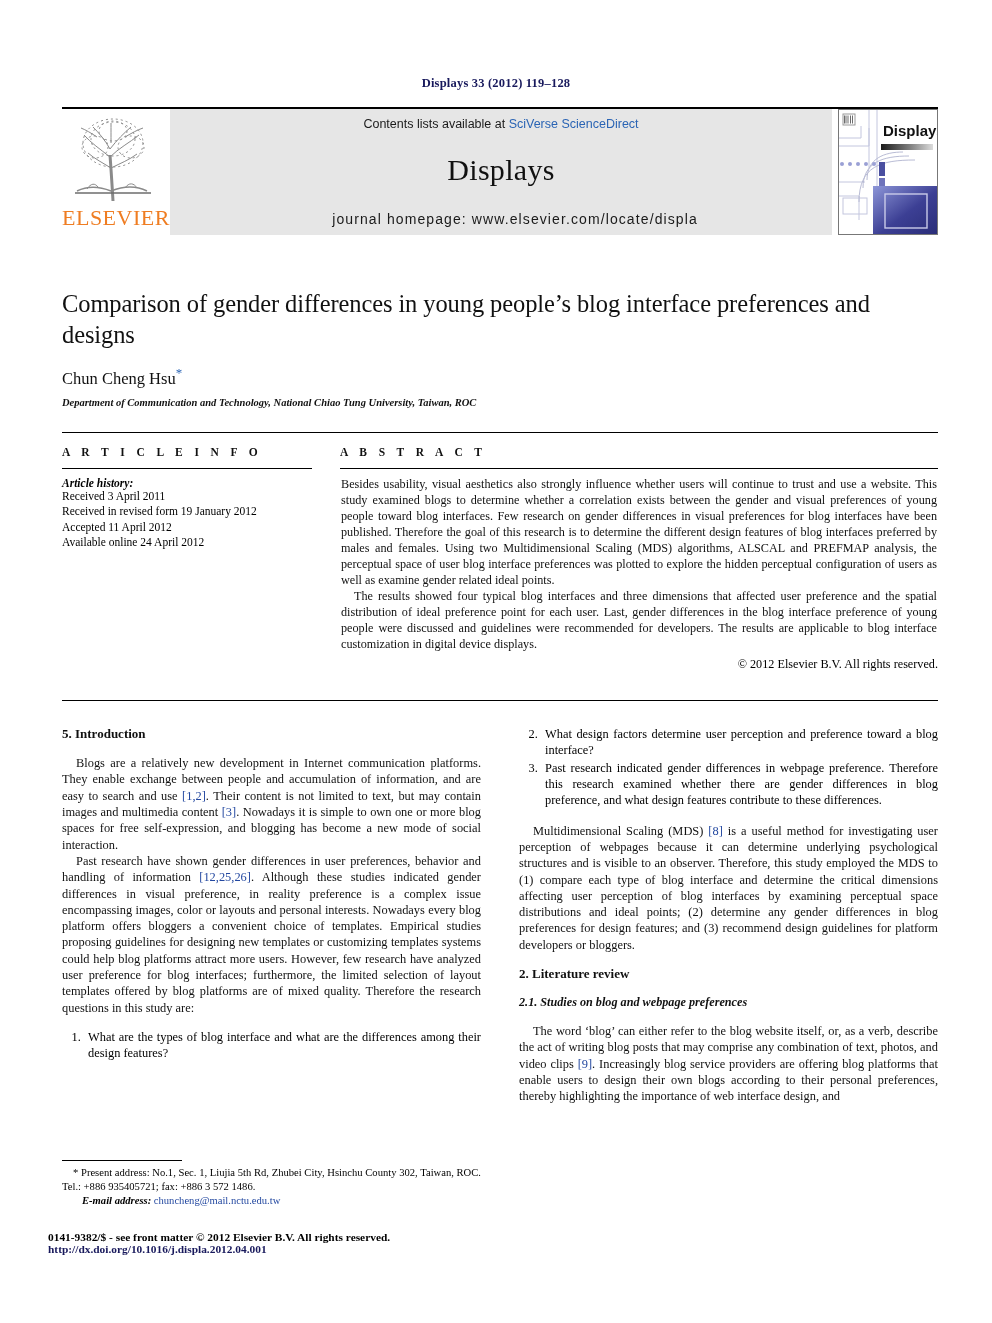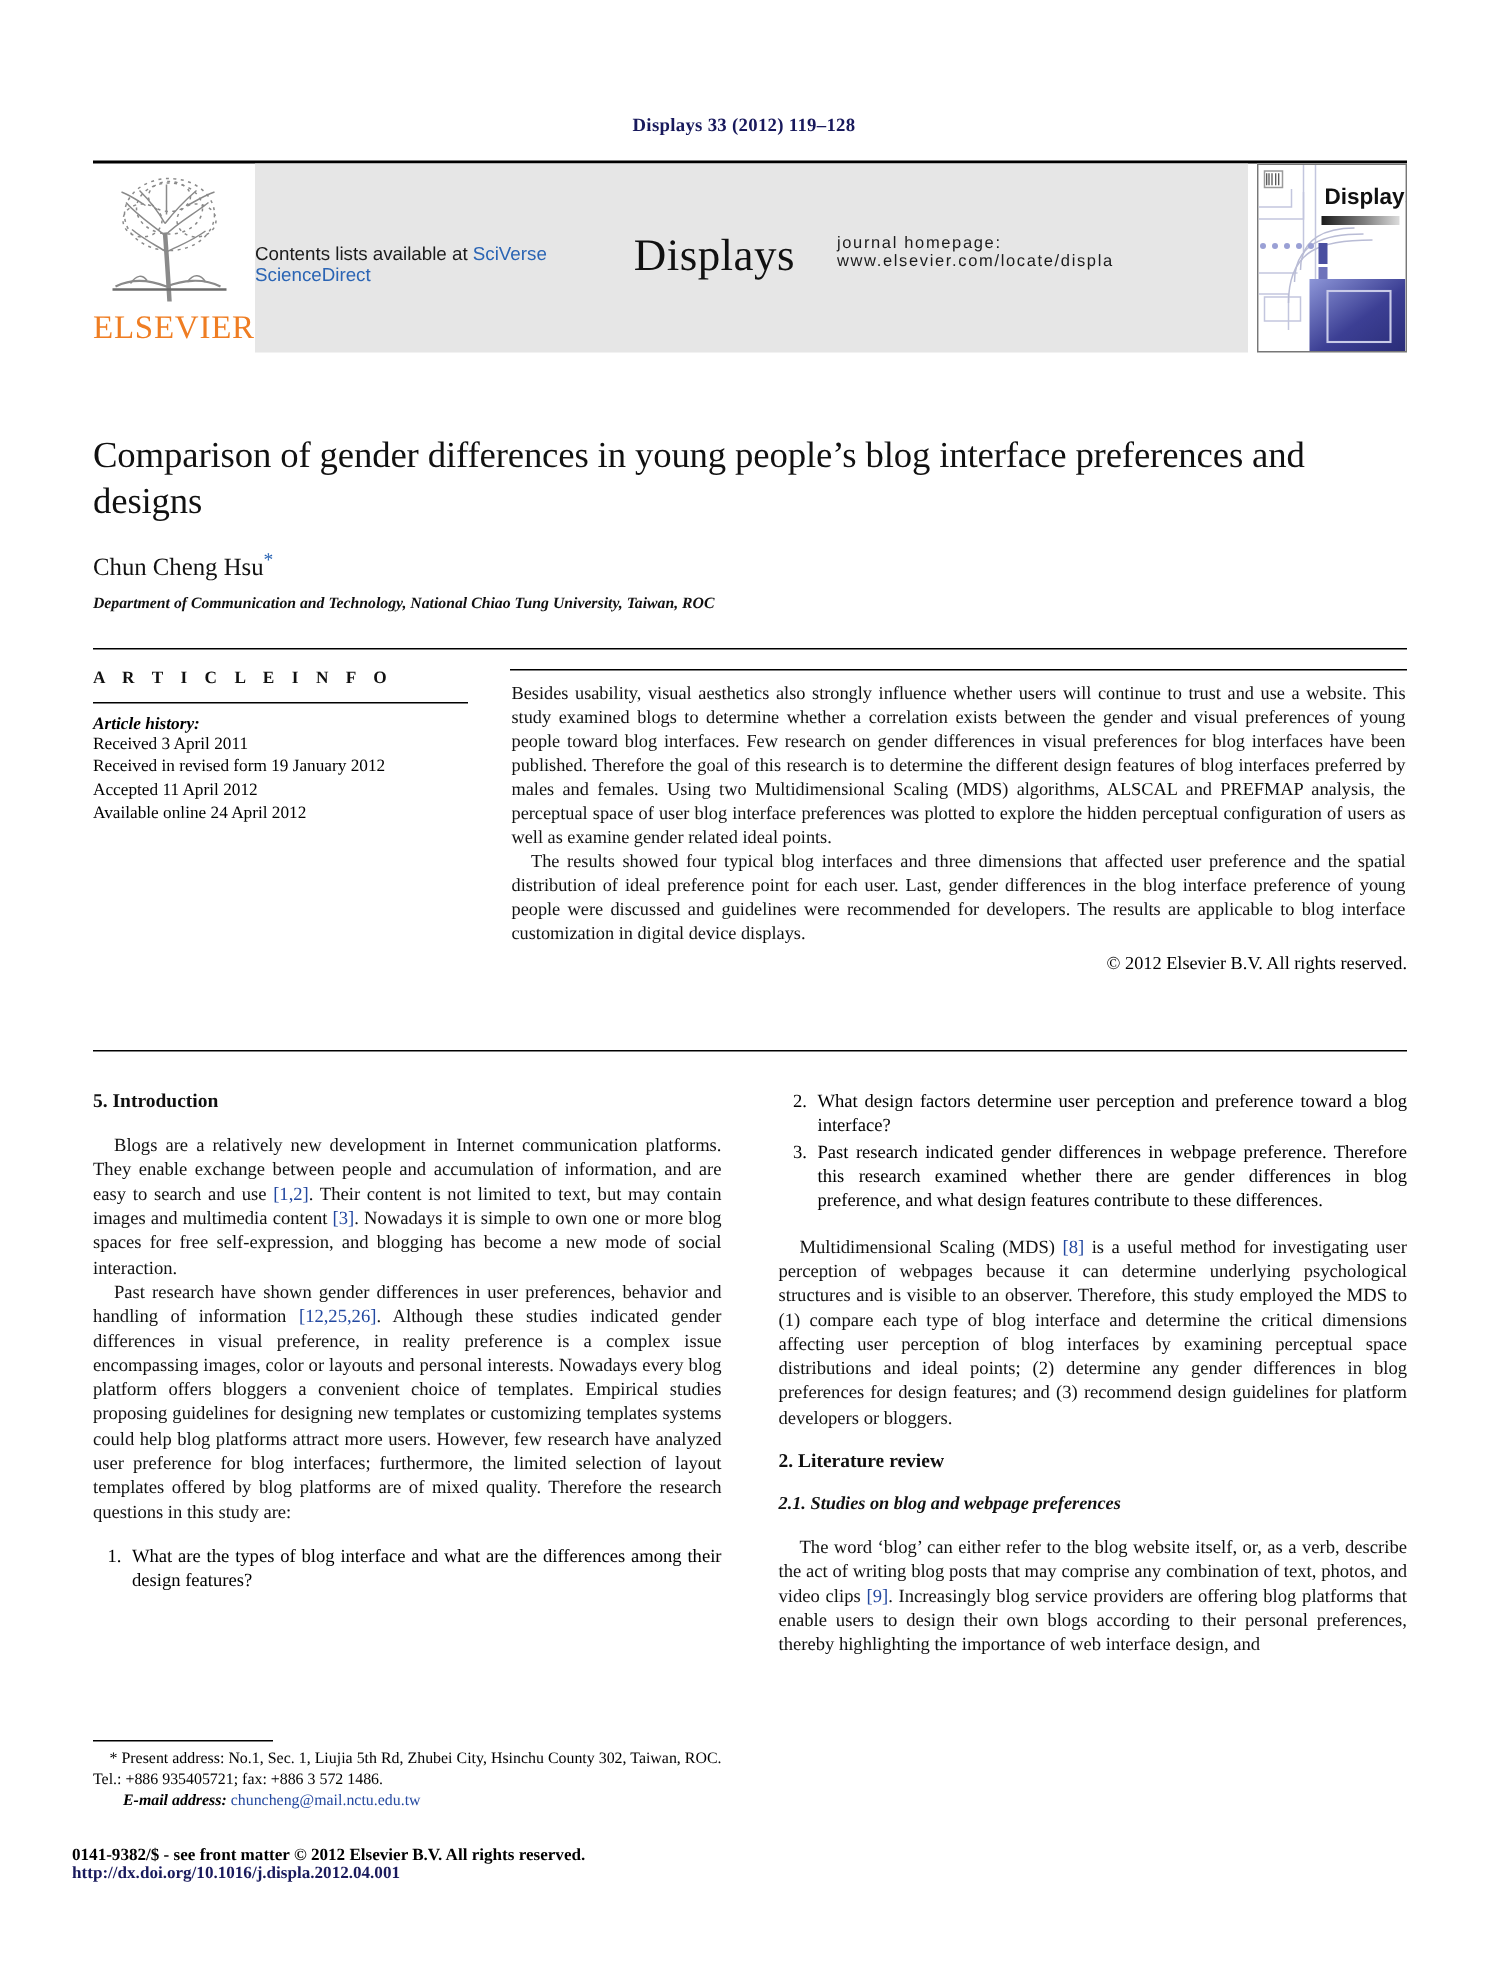--- a/index.html
+++ b/index.html
@@ -69,40 +69,41 @@
     letter-spacing: .5px;
     color: #ef7d22;
   }
   .banner {
     flex: 1 1 auto;
     background: #e6e6e6;
     margin-left: 6px;
     margin-right: 6px;
     position: relative;
     display: flex;
-    justify-content: center;
+    flex-direction: column;
+    justify-content: space-between;
     align-items: center;
   }
   .banner-contents {
     font-family: "Liberation Sans", sans-serif;
     font-size: 12.5px;
     color: #1a1a1a;
     margin-top: 8px;
   }
   .banner-contents a { color: #2a64b4; text-decoration: none; }
   .banner-journal {
     font-family: "Liberation Serif", serif;
     font-size: 30px;
     color: #111;
     margin: 16px 0 18px 0;
     letter-spacing: .3px;
   }
   .banner-homepage {
     font-family: "Liberation Sans", sans-serif;
-    font-size: 11px;
+    font-size: 14px;
     letter-spacing: 1.1px;
     color: #1a1a1a;
     margin-bottom: 8px;
     padding-left: 28px;
   }
   .cover-thumb {
     width: 100px;
     flex: 0 0 100px;
     border: 1.2px solid #777;
     background: #fff;
@@ -395,20 +396,21 @@
       <div class="rule"></div>
       <p class="hist-label">Article history:</p>
       <p class="hist-line">Received 3 April 2011</p>
       <p class="hist-line">Received in revised form 19 January 2012</p>
       <p class="hist-line">Accepted 11 April 2012</p>
       <p class="hist-line">Available online 24 April 2012</p>
 
     </div>
 
     <div class="col-abs">
+      <div class="sec-head">A B S T R A C T</div>
       <div class="rule"></div>
       <p class="abs-p">Besides usability, visual aesthetics also strongly influence whether users will continue to trust and use a website. This study examined blogs to determine whether a correlation exists between the gender and visual preferences of young people toward blog interfaces. Few research on gender differences in visual preferences for blog interfaces have been published. Therefore the goal of this research is to determine the different design features of blog interfaces preferred by males and females. Using two Multidimensional Scaling (MDS) algorithms, ALSCAL and PREFMAP analysis, the perceptual space of user blog interface preferences was plotted to explore the hidden perceptual configuration of users as well as examine gender related ideal points.</p>
       <p class="abs-p indent">The results showed four typical blog interfaces and three dimensions that affected user preference and the spatial distribution of ideal preference point for each user. Last, gender differences in the blog interface preference of young people were discussed and guidelines were recommended for developers. The results are applicable to blog interface customization in digital device displays.</p>
       <p class="abs-copy">© 2012 Elsevier B.V. All rights reserved.</p>
     </div>
 
   </div>
 
   <div class="body-rule"></div>
 

